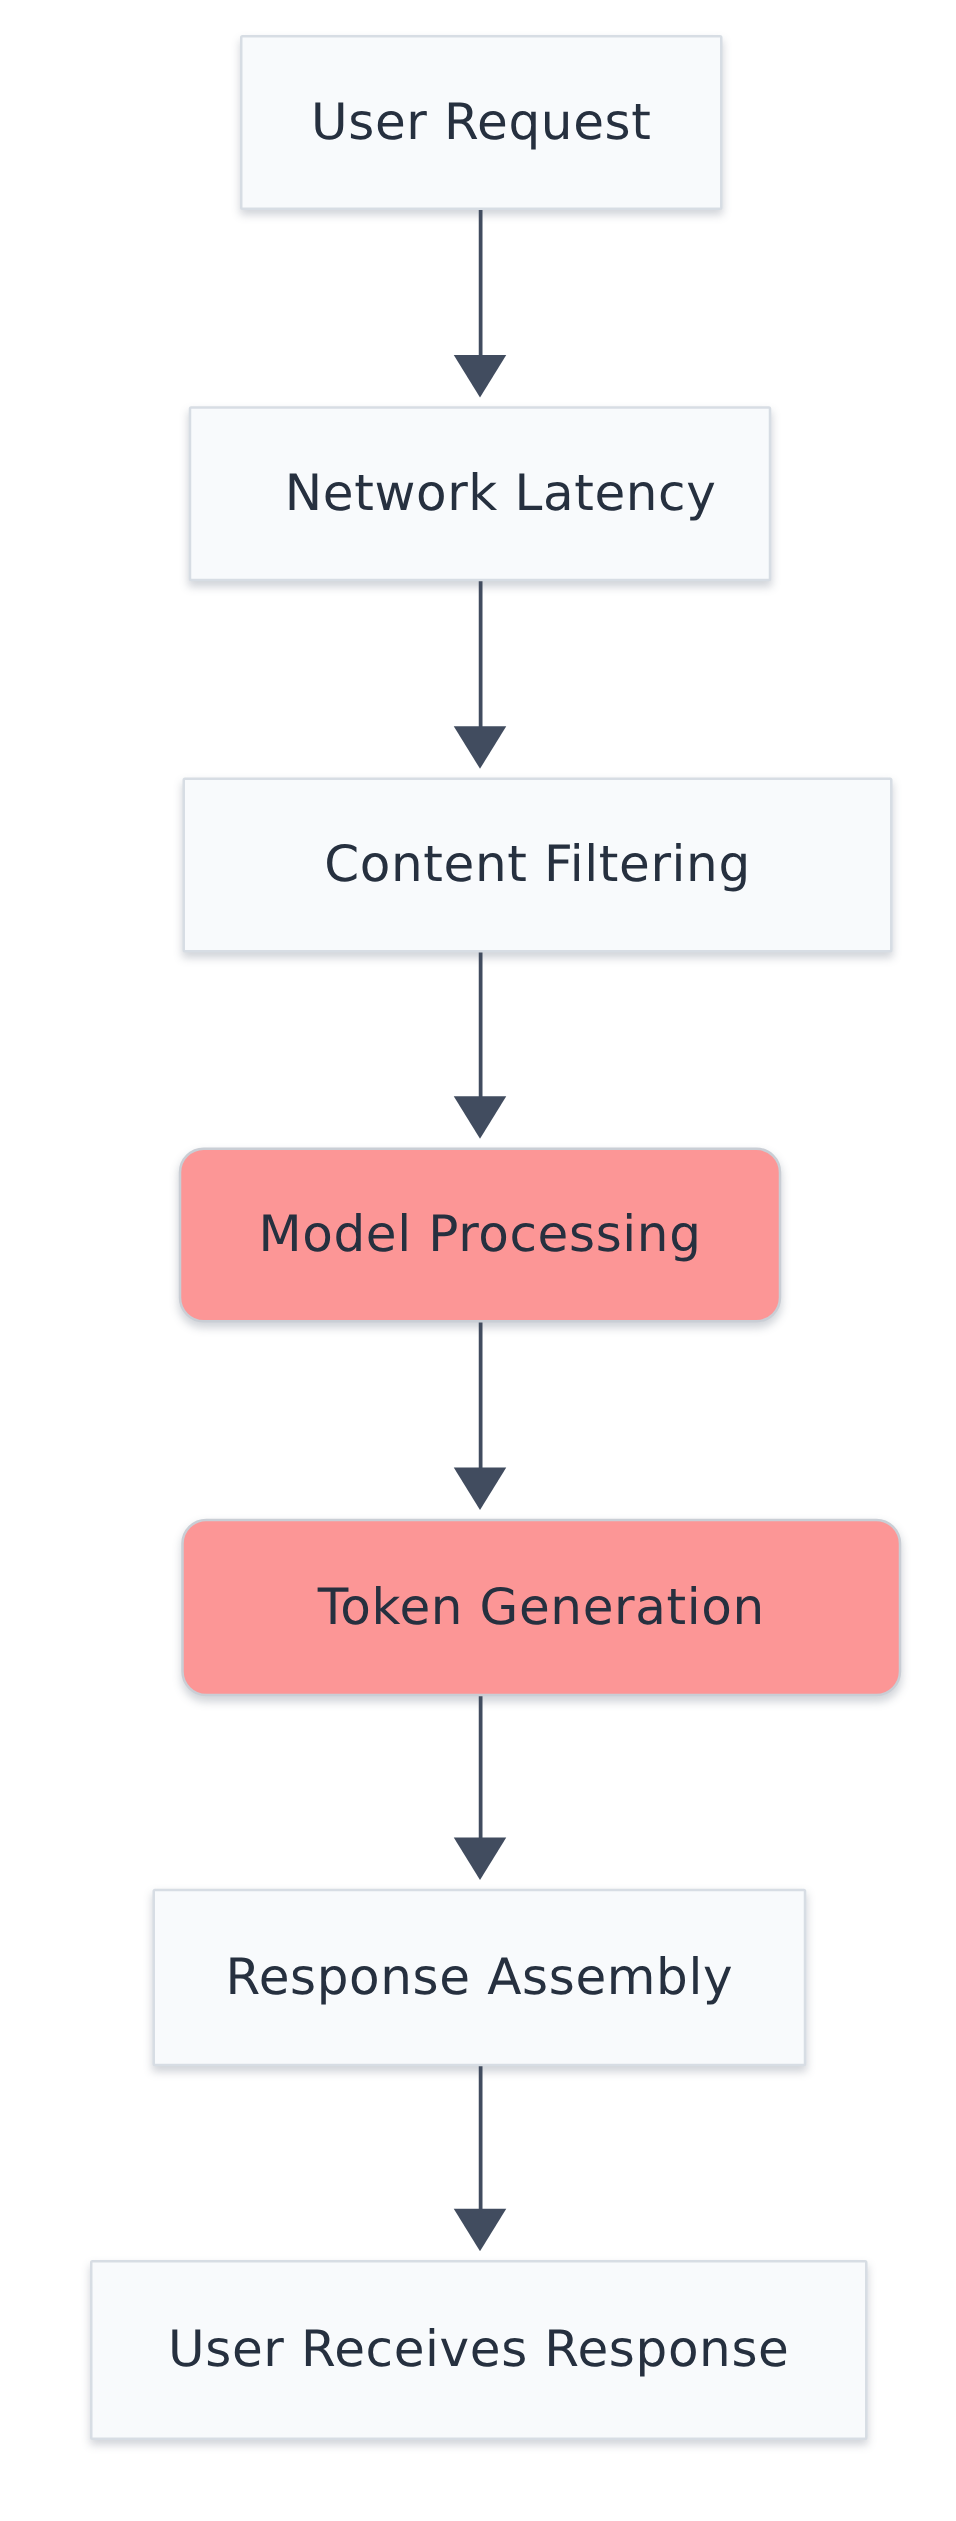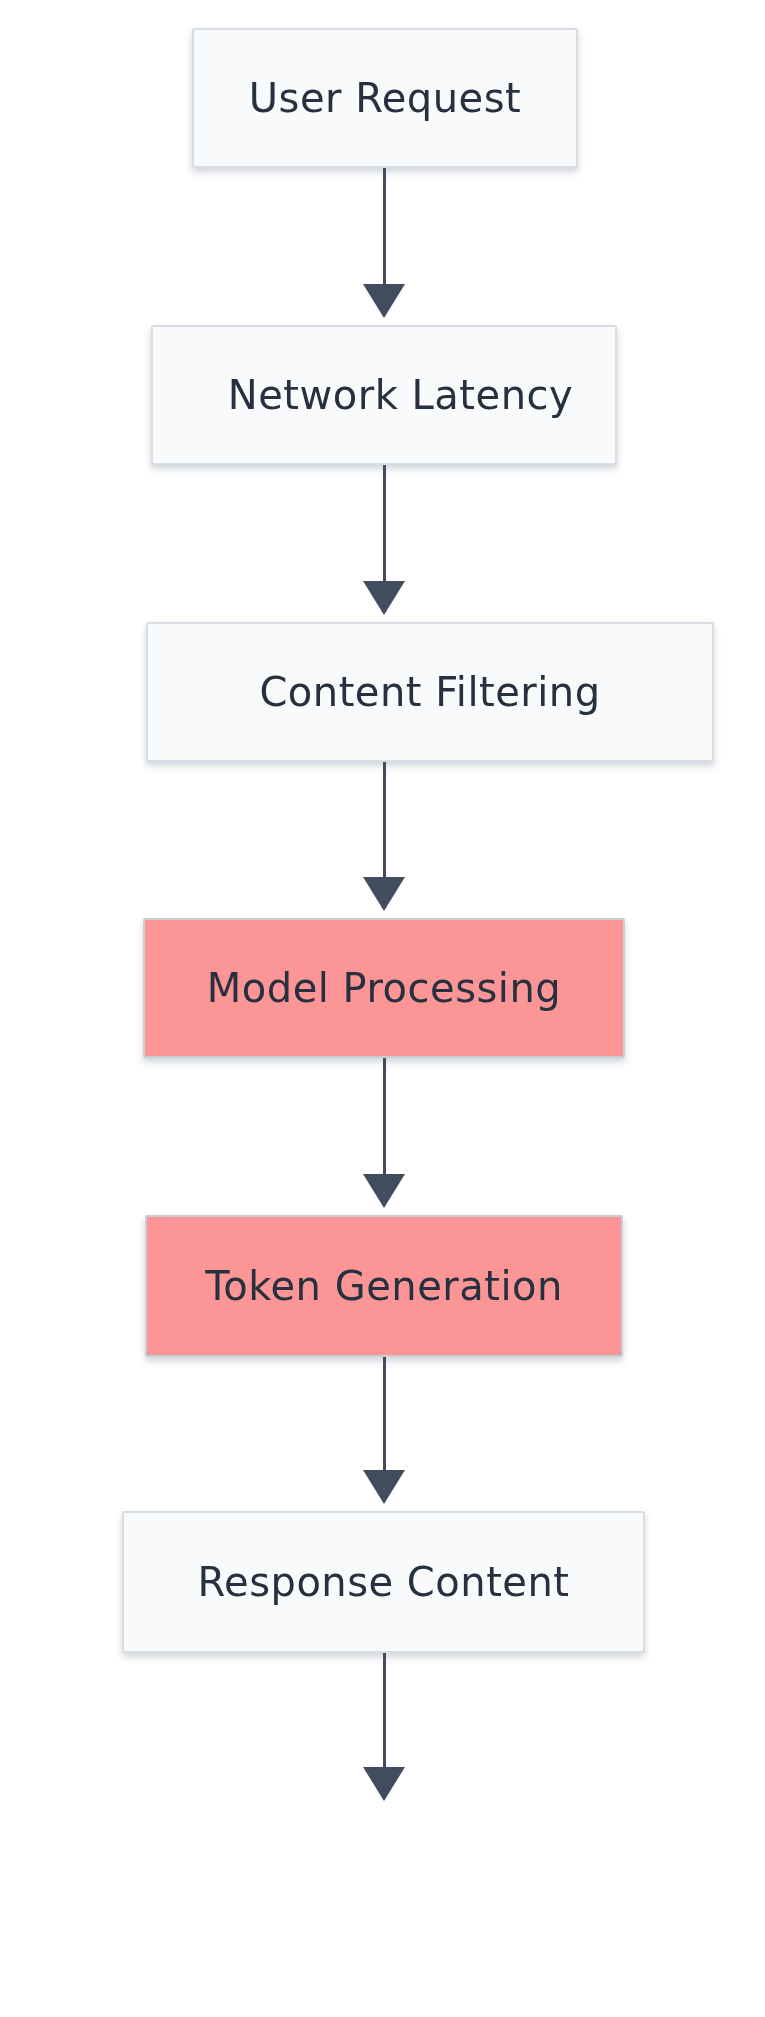--- a/index.html
+++ b/index.html
@@ -36,20 +36,21 @@
     box-shadow: 0 4px 7px rgba(90, 100, 120, 0.28);
     color: var(--text);
     font-size: 40px;
     letter-spacing: 0.5px;
     text-align: center;
     white-space: nowrap;
   }
   .node.highlighted {
     background: var(--highlight-fill);
     border-color: var(--highlight-border);
+    border-radius: 20px;
   }
   .arrow {
     position: absolute;
     width: 42px;
   }
   .arrow .shaft {
     position: absolute;
     left: 50%;
     top: 0;
     bottom: 30px;
@@ -94,28 +95,29 @@
     <div class="head"></div>
   </div>
 
   <div class="node highlighted" style="left:143px; top:918px; width:482px; height:140px;">Model Processing</div>
 
   <div class="arrow" style="left:363px; top:1058px; height:150px;">
     <div class="shaft"></div>
     <div class="head"></div>
   </div>
 
-  <div class="node highlighted" style="left:145px; top:1215px; width:478px; height:142px;">Token Generation</div>
+  <div class="node highlighted" style="left:145px; top:1215px; width:576px; height:142px;">Token Generation</div>
 
   <div class="arrow" style="left:363px; top:1357px; height:147px;">
     <div class="shaft"></div>
     <div class="head"></div>
   </div>
 
-  <div class="node" style="left:122px; top:1511px; width:523px; height:142px;">Response Content</div>
+  <div class="node" style="left:122px; top:1511px; width:523px; height:142px;">Response Assembly</div>
 
   <div class="arrow" style="left:363px; top:1653px; height:148px;">
     <div class="shaft"></div>
     <div class="head"></div>
   </div>
 
+  <div class="node" style="left:72px; top:1808px; width:622px; height:144px;">User Receives Response</div>
 
 </div>
 
 </body></html>

